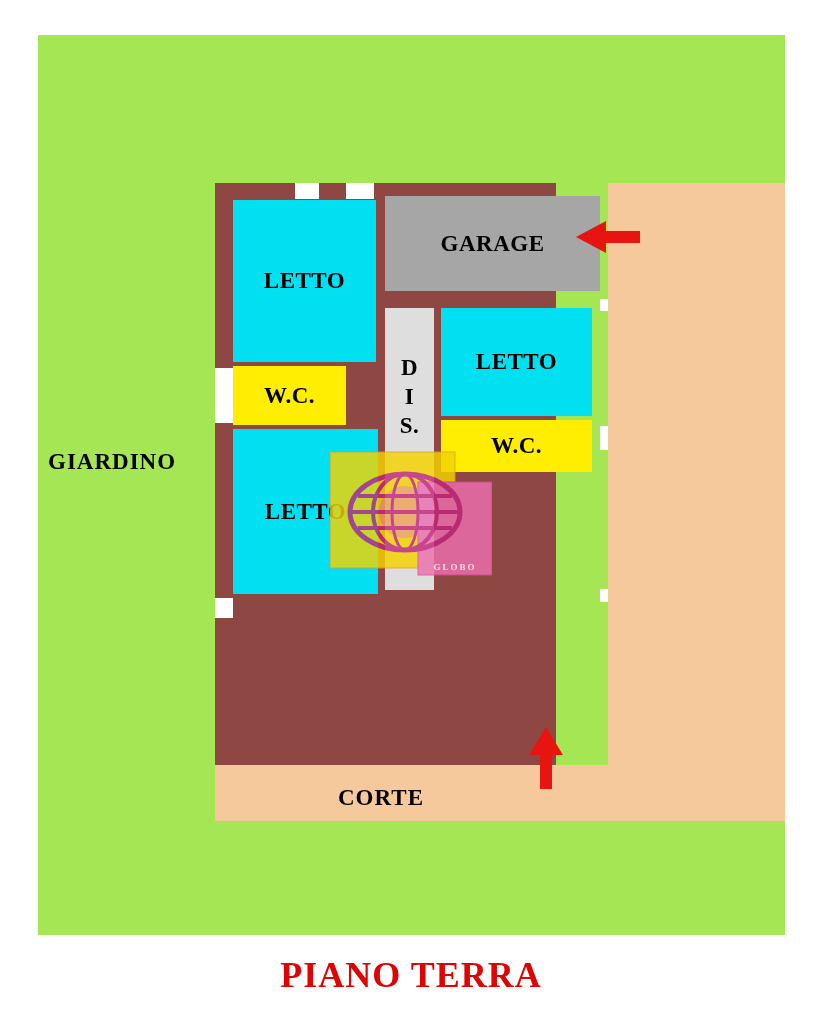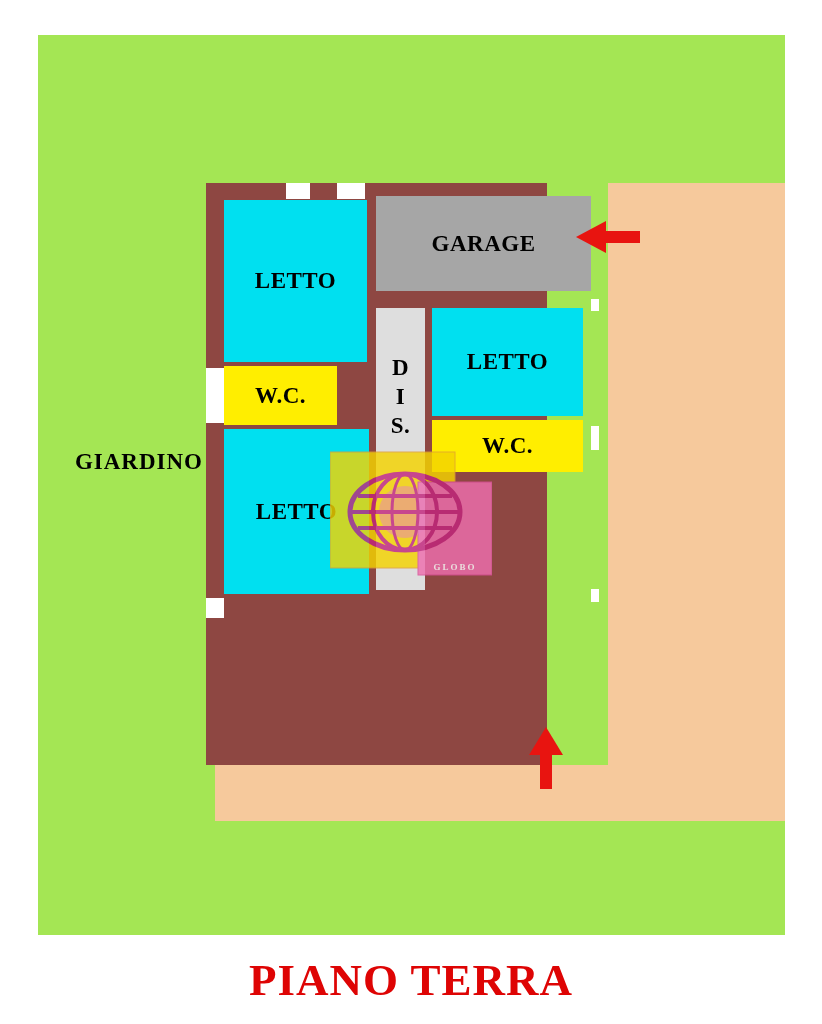--- a/index.html
+++ b/index.html
@@ -5,21 +5,21 @@
   *{box-sizing:border-box;margin:0;padding:0}
   body{background:#fff}
   .canvas{position:relative;width:822px;height:1024px;background:#ffffff;
           font-family:"Liberation Serif","DejaVu Serif",serif;color:#000;overflow:hidden}
   .abs{position:absolute}
 
   .garden{left:38px;top:35px;width:747px;height:900px;background:#a4e654}
   .court-col{left:608px;top:183px;width:177px;height:638px;background:#f6c99c}
   .court-row{left:215px;top:765px;width:570px;height:56px;background:#f6c99c}
 
-  .house{left:206px;top:183px;width:341px;height:582px;background:#8e4742}
+  .house{left:215px;top:183px;width:341px;height:582px;background:#8e4742}
 
   .room{position:absolute;display:flex;align-items:center;justify-content:center;
         font-weight:700;font-size:23px;letter-spacing:.5px}
   .garage{left:170px;top:13px;width:215px;height:95px;background:#a6a6a6}
   .letto-top{left:18px;top:17px;width:143px;height:162px;background:#00e0f0}
   .wc-left{left:18px;top:183px;width:113px;height:59px;background:#ffee00}
   .letto-left{left:18px;top:246px;width:145px;height:165px;background:#00e0f0}
   .dis{left:170px;top:125px;width:49px;height:282px;background:#dedede;align-items:flex-start}
   .dis .room-label{margin-top:46px;white-space:pre-line;line-height:1.25;text-align:center;width:100%}
   .letto-right{left:226px;top:125px;width:151px;height:108px;background:#00e0f0}
@@ -30,24 +30,24 @@
 
   .gap{position:absolute;background:#ffffff}
   .gap-t1{left:80px;top:0;width:24px;height:16px}
   .gap-t2{left:131px;top:0;width:28px;height:16px}
   .gap-l1{left:0;top:185px;width:18px;height:55px}
   .gap-l2{left:0;top:415px;width:18px;height:20px}
   .gap-r1{left:385px;top:116px;width:8px;height:12px}
   .gap-r2{left:385px;top:243px;width:8px;height:24px}
   .gap-r3{left:385px;top:406px;width:8px;height:13px}
 
-  .plan-label{position:absolute;font-weight:700;font-size:23px;letter-spacing:1px;text-align:right}
+  .plan-label{position:absolute;font-weight:700;font-size:23px;letter-spacing:1px;text-align:left}
   .giardino{left:48px;top:449px;width:155px}
   .corte{left:338px;top:785px;width:155px}
-  .title{left:0;top:954px;width:822px;font-weight:700;font-size:45px;
+  .title{left:0;top:954px;width:822px;font-weight:700;font-size:36px;
          color:#de0404;letter-spacing:1px;text-align:center}
 
   .arrow{position:absolute;z-index:7}
   .arrow-left{left:576px;top:221px;width:64px;height:32px}
   .arrow-left .head{position:absolute;left:0;top:0;width:0;height:0;
       border-top:16px solid transparent;border-bottom:16px solid transparent;
       border-right:30px solid #e81410}
   .arrow-left .shaft{position:absolute;left:28px;top:10px;width:36px;height:12px;background:#e81410}
   .arrow-up{left:529px;top:727px;width:34px;height:62px}
   .arrow-up .head{position:absolute;left:0;top:0;width:0;height:0;
@@ -118,15 +118,16 @@
   <div class="arrow arrow-left">
     <div class="head"></div>
     <div class="shaft"></div>
   </div>
   <div class="arrow arrow-up">
     <div class="head"></div>
     <div class="shaft"></div>
   </div>
 
   <div class="plan-label giardino">GIARDINO</div>
+  <div class="plan-label corte">CORTE</div>
   <div class="abs title">PIANO TERRA</div>
 
 </div>
 
 </body></html>

